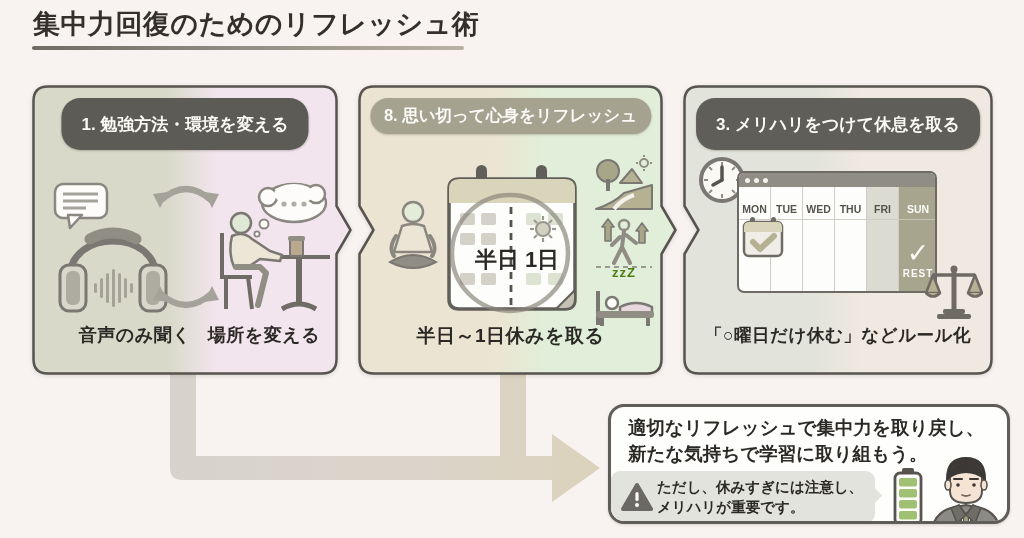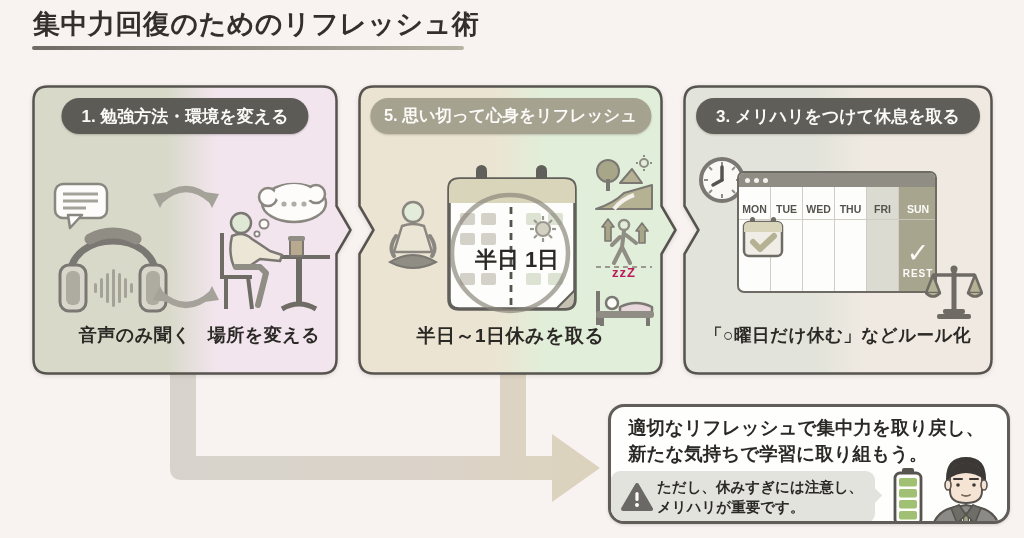--- a/index.html
+++ b/index.html
@@ -24,36 +24,36 @@
   .panel{position:absolute;top:85px;height:290px;}
   .panel svg.panel-shape{position:absolute;left:0;top:0;overflow:visible;
     filter:drop-shadow(0 1px 2px rgba(80,70,60,.18));}
   #panel1{left:32px;width:306px;}
   #panel2{left:358px;width:305px;}
   #panel3{left:683px;width:310px;}
 
   .pill{
     position:absolute;top:13px;left:50%;transform:translateX(-50%);
     height:36px;border-radius:19px;display:inline-flex;align-items:center;
-    padding:0 20px;white-space:nowrap;color:#fbfaf7;font-weight:700;font-size:17px;
+    padding:8px 20px;white-space:nowrap;color:#fbfaf7;font-weight:700;font-size:17px;
     box-shadow:0 1px 2px rgba(60,55,48,.25);
   }
   #panel1 .pill{background:#5d5b56;}
   #panel2 .pill{background:#a5a390;font-size:16.5px;padding:0 14px;}
   #panel3 .pill{background:#605e59;}
 
   .caption{
     position:absolute;font-weight:700;color:#2b2925;text-align:center;
     font-size:18px;letter-spacing:.5px;
   }
   .icon-abs{position:absolute;}
 
   
   .cal-label{position:absolute;font-weight:700;color:#2b2925;text-align:center;}
-  .zzz-label{position:absolute;font-weight:700;color:#be185d;font-size:13px;letter-spacing:1px;}
+  .zzz-label{position:absolute;font-weight:700;color:#4d7c0f;font-size:13px;letter-spacing:1px;}
 
   
   .week-window{
     position:absolute;left:54px;top:86px;width:200px;height:122px;
     background:#fdfdfb;border:2px solid #6e6b65;border-radius:7px;
     box-sizing:border-box;overflow:hidden;
   }
   .week-titlebar{height:14px;background:#8f8d84;display:flex;align-items:center;gap:4px;padding-left:6px;}
   .week-titlebar .dot{width:5px;height:5px;border-radius:50%;background:#f4f2ee;}
   .week-cols{display:flex;height:104px;}
@@ -207,21 +207,21 @@
         <linearGradient id="p2g" x1="0" y1="0" x2="1" y2="0">
           <stop offset="0" stop-color="#ece4d2"></stop>
             <stop offset="0.42" stop-color="#ece4d2"></stop>
           <stop offset="0.58" stop-color="#e1eed9"></stop>
             <stop offset="1" stop-color="#e1eed9"></stop>
         </linearGradient>
       </defs>
       <path d="M16,1.5 L289,1.5 Q303.5,1.5 303.5,16 L303.5,121 L317.5,145 L303.5,169 L303.5,274 Q303.5,288.5 289,288.5 L16,288.5 Q1.5,288.5 1.5,274 L1.5,169 L15.5,145 L1.5,121 L1.5,16 Q1.5,1.5 16,1.5 Z" fill="url(#p2g)" stroke="#57544f" stroke-width="2.5" stroke-linejoin="round"></path>
     </svg>
 
-    <div class="pill">5. 思い切って心身をリフレッシュ</div>
+    <div class="pill">8. 思い切って心身をリフレッシュ</div>
 
     <svg class="icon-abs" style="left:24px;top:115px;" width="62" height="80" viewBox="0 0 62 80">
       <circle cx="31" cy="12" r="10" fill="#e3ecd9" stroke="#8a8781" stroke-width="2.5"></circle>
       <path d="M20,26 Q31,22 42,26 L50,52 L12,52 Z" fill="#ebe5d5" stroke="#8a8781" stroke-width="2.5" stroke-linejoin="round"></path>
       <path d="M14,36 Q6,48 12,56" fill="none" stroke="#8a8781" stroke-width="4" stroke-linecap="round"></path>
       <path d="M48,36 Q56,48 50,56" fill="none" stroke="#8a8781" stroke-width="4" stroke-linecap="round"></path>
       <path d="M8,62 Q31,48 54,62 Q31,74 8,62 Z" fill="#8f8d84" stroke="#7b7874" stroke-width="2"></path>
     </svg>
 
     <svg class="icon-abs" style="left:86px;top:78px;overflow:visible;" width="136" height="150" viewBox="0 0 136 150">

